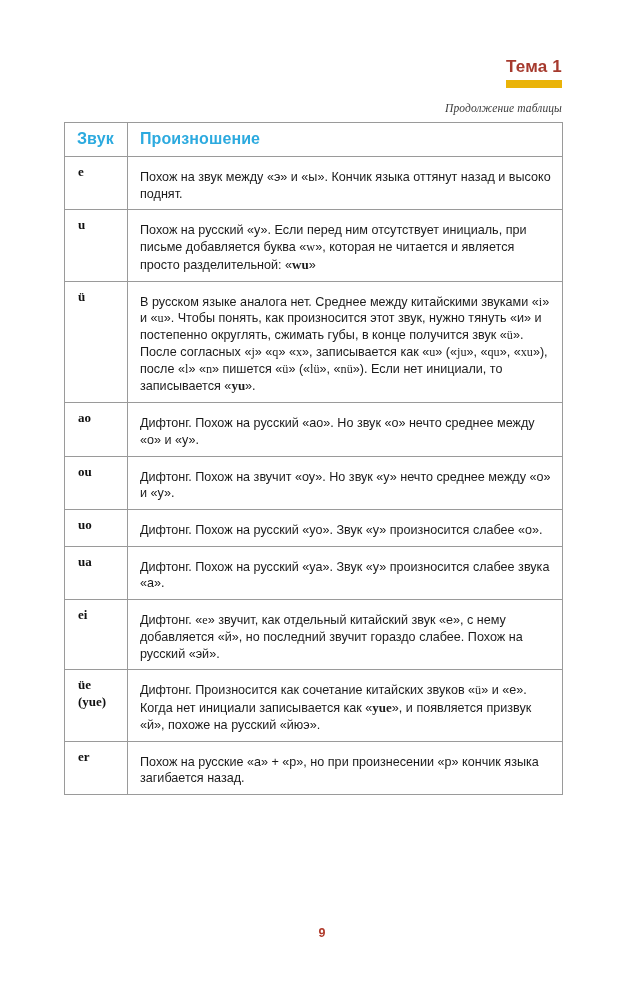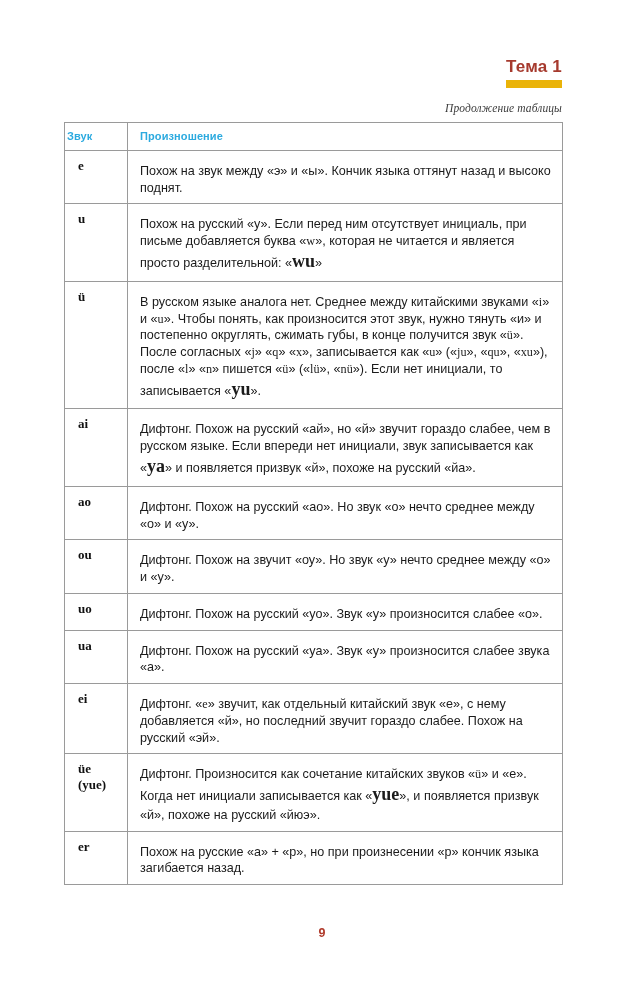--- a/index.html
+++ b/index.html
@@ -71,23 +71,23 @@
     border: 1px solid #9a9a9a;
     vertical-align: top;
     background: #fff;
   }
 
   
   table.sound-table thead th {
     color: #2CAADF;
     font-family: "Liberation Sans", sans-serif;
     font-weight: bold;
-    font-size: 11px;
+    font-size: 16px;
     text-align: left;
-    padding: 7px 0 8px 2px;
+    padding: 7px 0 8px 12px;
     letter-spacing: 0.1px;
     white-space: nowrap;
   }
   table.sound-table thead th.th-desc {
     padding-left: 12px;
   }
 
   
   td.sound-cell {
     font-family: "Liberation Serif", serif;
@@ -110,21 +110,21 @@
     text-align: left;
     hyphens: manual;
   }
   td.desc-cell .lat {
     font-family: "Liberation Serif", serif;
     font-size: 12.2px;
   }
   td.desc-cell .lat-b {
     font-family: "Liberation Serif", serif;
     font-weight: bold;
-    font-size: 18px;
+    font-size: 13px;
   }
 
   
   .page-number {
     position: absolute;
     left: 0;
     right: 0;
     top: 926px;
     text-align: center;
     font-family: "Liberation Sans", sans-serif;
@@ -163,24 +163,20 @@
           </tr>
           <tr>
             <td class="sound-cell">u</td>
             <td class="desc-cell">Похож на русский «у». Если перед ним отсутствует инициаль, при письме добавляется буква «<span class="lat">w</span>», которая не читается и является просто разделительной: «<span class="lat-b">wu</span>»</td>
           </tr>
           <tr>
             <td class="sound-cell">ü</td>
             <td class="desc-cell">В русском языке аналога нет. Среднее между китайскими звуками «<span class="lat">i</span>» и «<span class="lat">u</span>». Чтобы понять, как произносится этот звук, нужно тянуть «и» и постепенно округлять, сжимать губы, в конце получится звук «<span class="lat">ü</span>». После согласных «<span class="lat">j</span>» «<span class="lat">q</span>» «<span class="lat">x</span>», записывается как «<span class="lat">u</span>» («<span class="lat">ju</span>», «<span class="lat">qu</span>», «<span class="lat">xu</span>»), после «<span class="lat">l</span>» «<span class="lat">n</span>» пишется «<span class="lat">ü</span>» («<span class="lat">lü</span>», «<span class="lat">nü</span>»). Если нет инициали, то записывается «<span class="lat-b">yu</span>».</td>
           </tr>
           <tr>
-            <td class="sound-cell">ai</td>
-            <td class="desc-cell">Дифтонг. Похож на русский «ай», но «й» звучит гораздо слабее, чем в русском языке. Если впереди нет инициали, звук записывается как «<span class="lat-b">ya</span>» и появляется призвук «й», похоже на русский «йа».</td>
-          </tr>
-          <tr>
             <td class="sound-cell">ao</td>
             <td class="desc-cell">Дифтонг. Похож на русский «ао». Но звук «о» нечто среднее между «о» и «у».</td>
           </tr>
           <tr>
             <td class="sound-cell">ou</td>
             <td class="desc-cell">Дифтонг. Похож на звучит «оу». Но звук «у» нечто среднее между «о» и «у».</td>
           </tr>
           <tr>
             <td class="sound-cell">uo</td>
             <td class="desc-cell">Дифтонг. Похож на русский «уо». Звук «у» произносится слабее «о».</td>

